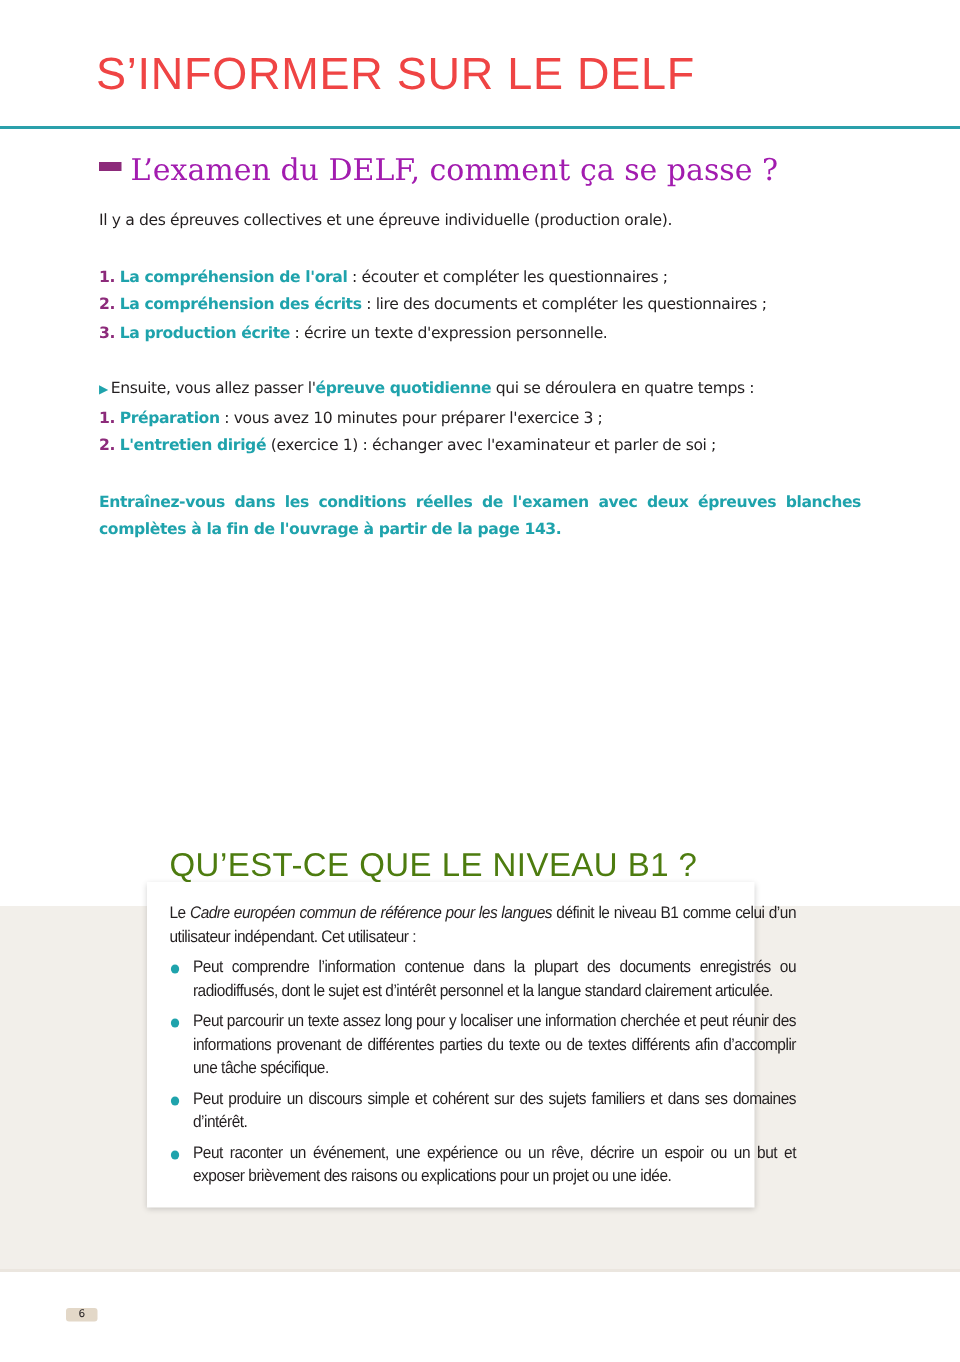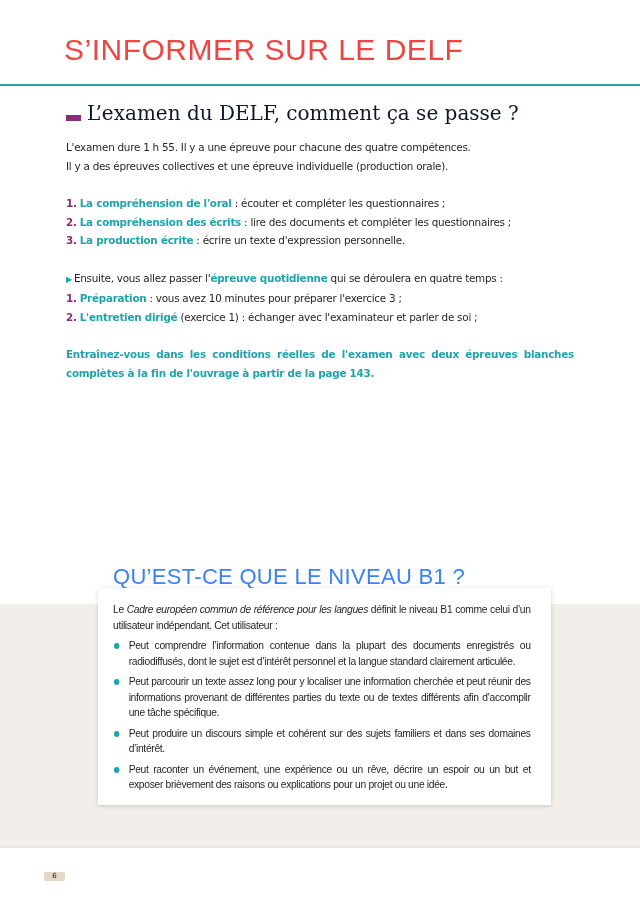--- a/index.html
+++ b/index.html
@@ -16,22 +16,22 @@
     color: #ef4444; font-weight: normal;
     margin: 0;
   }
   .top-rule {
     position: absolute; left: 0; top: 84px; width: 640px; height: 2px;
     background: #2aa0ab;
   }
   .section-heading {
     position: absolute; left: 66px; top: 101px;
     font-family: "DejaVu Serif", serif; font-size: 20px;
-    color: #0f172a; margin: 0; font-weight: normal;
-    display: flex; align-items: flex-end;
+    color: #a21caf; margin: 0; font-weight: normal;
+    display: flex; align-items: center;
   }
   .heading-bar {
     display: inline-block; width: 15px; height: 6px; background: #8c2a7a;
     margin-right: 6px; margin-bottom: 4px;
   }
   .content {
     position: absolute; left: 66px; top: 138px; width: 508px;
     font-family: "DejaVu Sans", sans-serif;
     font-size: 10.4px; line-height: 18.5px; letter-spacing: -0.25px;
   }
@@ -44,25 +44,25 @@
   .note { color: #1fa3ac; font-weight: bold; }
   .link { color: #1fa3ac; font-weight: bold; text-decoration: underline; }
   .beige-band {
     position: absolute; left: 0; top: 604px; width: 640px; height: 242px;
     background: #f2efea;
     border-bottom: 2px solid #ebe6df;
   }
   .b1-title {
     position: absolute; left: 113px; top: 564px;
     font-family: "Liberation Sans", sans-serif;
-    font-size: 22px; color: #3b82f6; margin: 0; font-weight: normal;
+    font-size: 22px; color: #4d7c0f; margin: 0; font-weight: normal;
     letter-spacing: 0.3px;
   }
   .b1-box {
-    position: absolute; left: 98px; top: 588px; width: 453px; height: 217px;
+    position: absolute; left: 98px; top: 588px; width: 405px; height: 217px;
     background: #ffffff;
     box-shadow: 0 1px 4px rgba(0,0,0,0.18);
   }
   .b1-inner {
     position: absolute; left: 15px; top: 14px; width: 418px;
     font-family: "Liberation Sans", sans-serif;
     font-size: 11.2px; line-height: 15.5px; letter-spacing: -0.35px;
     transform: scaleX(0.92); transform-origin: left top; width: 454px;
   }
   .b1-inner p { margin: 0 0 5px 0; }
@@ -86,21 +86,20 @@
 
 <h1 class="page-title">S’INFORMER SUR LE DELF</h1>
 <div class="top-rule"></div>
 
 <h2 class="section-heading">
   <span class="heading-bar"></span>
   <span>L’examen du DELF, comment ça se passe ?</span>
 </h2>
 
 <div class="content">
-  <p>L'examen dure 1 h 55. Il y a une épreuve pour chacune des quatre compétences.</p>
   <p>Il y a des épreuves collectives et une épreuve individuelle (production orale).</p>
   <div class="gap"></div>
 
   <p><span class="num">1.</span> <span class="teal">La compréhension de l'oral</span><span> : écouter et compléter les questionnaires ;</span></p>
   <p><span class="num">2.</span> <span class="teal">La compréhension des écrits</span><span> : lire des documents et compléter les questionnaires ;</span></p>
   <p><span class="num">3.</span> <span class="teal">La production écrite</span><span> : écrire un texte d'expression personnelle.</span></p>
   <div class="gap"></div>
 
   <p>
     <span class="tri">▶</span><span>Ensuite, vous allez passer l'</span><span class="teal">épreuve quotidienne</span><span> qui se déroulera en quatre temps :</span>

